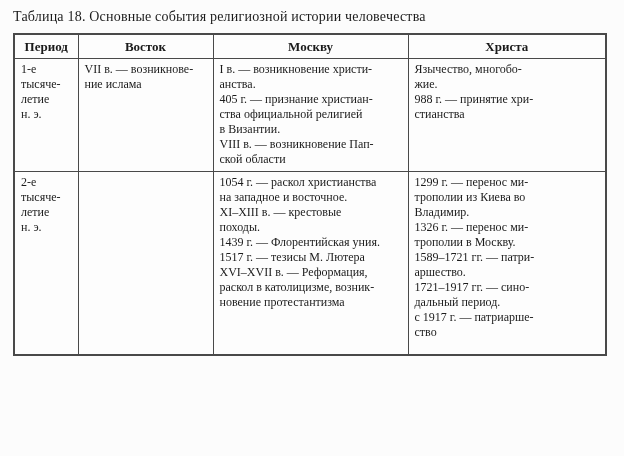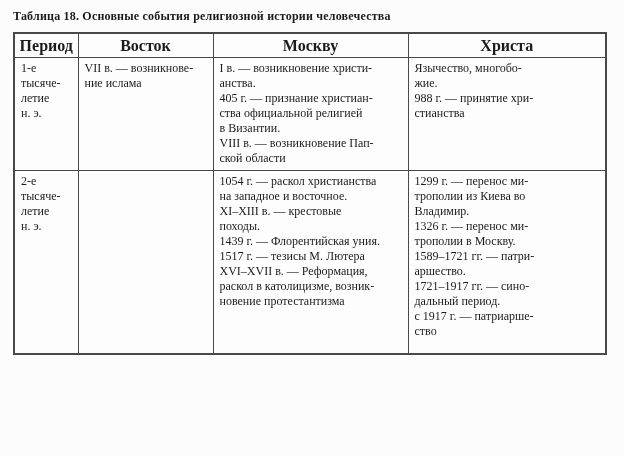--- a/index.html
+++ b/index.html
@@ -6,22 +6,22 @@
   html, body {
     margin: 0; padding: 0;
     width: 624px; height: 456px;
     background: #fcfcfc;
     color: #1b1b1b;
     font-family: "Liberation Serif", "DejaVu Serif", serif;
     overflow: hidden;
   }
   .page { position: relative; width: 624px; height: 456px; }
   .doc-title {
-    font-size: 12px;
-    font-weight: bold;
+    font-size: 14px;
+    font-weight: normal;
     margin: 9px 16px 0 13px;
     letter-spacing: 0.2px;
     white-space: nowrap;
   }
   table.main-table {
     border-collapse: collapse;
     table-layout: fixed;
     width: 592px;
     margin: 8px 0 0 13px;
     border: 2px solid #494949;
@@ -36,21 +36,21 @@
     vertical-align: top;
     font-size: 12px;
     line-height: 15px;
     padding: 3px 5px 3px 6px;
     white-space: pre-line;
     overflow: hidden;
   }
   th {
     text-align: center;
     font-weight: bold;
-    font-size: 16px;
+    font-size: 13px;
     height: 24px;
     padding: 4px 2px 3px 2px;
     white-space: nowrap;
   }
   tr.row-1 td { height: 83px; }
   tr.row-2 td { height: 113px; }
   tr.row-3 td { height: 184px; }
 </style>
 </head>
 <body>

